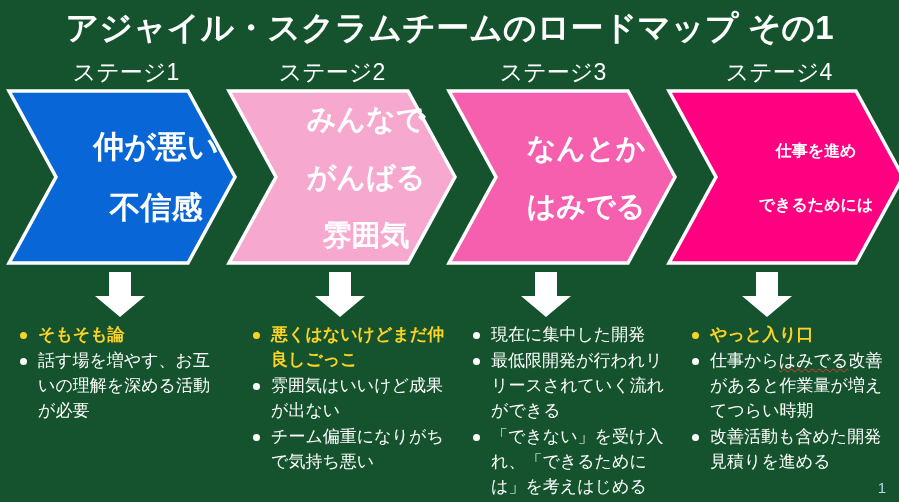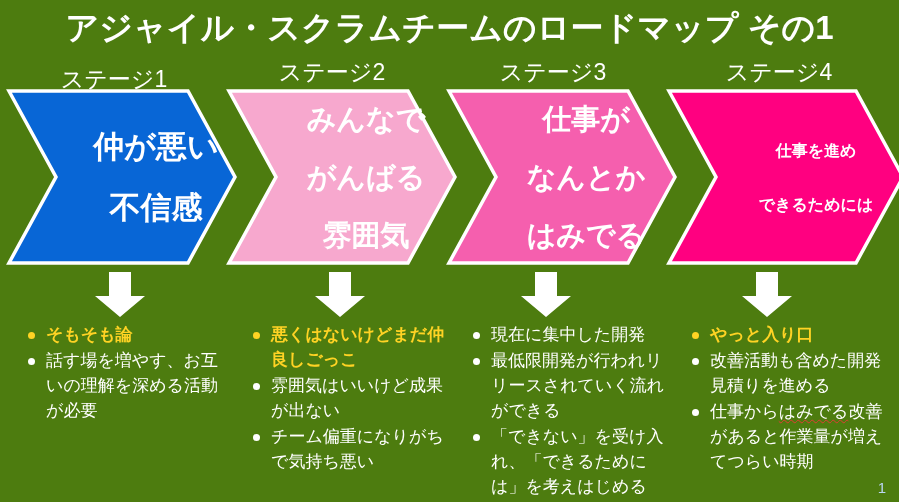--- a/index.html
+++ b/index.html
@@ -4,21 +4,21 @@
 <style>
   html, body {
     margin: 0;
     padding: 0;
     background: #ffffff;
   }
   #slide {
     position: relative;
     width: 899px;
     height: 502px;
-    background: #4d7c0f;
+    background: #14532d;
     overflow: hidden;
     font-family: "Liberation Sans", "DejaVu Sans", sans-serif;
     -webkit-font-smoothing: antialiased;
   }
 
   
   #title {
     position: absolute;
     left: 0;
     top: 6px;
@@ -141,21 +141,21 @@
     line-height: 18px;
   }
 </style>
 </head>
 <body>
 
 <div id="slide">
 
   <div id="title">アジャイル・スクラムチームのロードマップ その1</div>
 
-  <div class="stage-label" style="left:8px; width:212px;margin-top:7px;">ステージ1</div>
+  <div class="stage-label" style="left:20px; width:212px;">ステージ1</div>
   <div class="stage-label" style="left:228px; width:208px;">ステージ2</div>
   <div class="stage-label" style="left:450px; width:206px;">ステージ3</div>
   <div class="stage-label" style="left:668px; width:222px;">ステージ4</div>
 
   <div class="chev-wrap" style="left:6px; width:232px;">
     <svg viewBox="0 0 232 178" preserveAspectRatio="none">
       <polygon points="3,3 182,3 229,89 182,175 3,175 50,89" fill="#0866D6" stroke="#ffffff" stroke-width="3.5" stroke-linejoin="miter"></polygon>
     </svg>
     <div class="chev-text size-big tshift-1">
       <span class="ln">仲が悪い</span>
@@ -172,21 +172,20 @@
       <span class="ln">がんばる</span>
       <span class="ln">雰囲気</span>
     </div>
   </div>
 
   <div class="chev-wrap" style="left:446px; width:232px;">
     <svg viewBox="0 0 232 178" preserveAspectRatio="none">
       <polygon points="3,3 182,3 229,89 182,175 3,175 50,89" fill="#F55FAE" stroke="#ffffff" stroke-width="3.5" stroke-linejoin="miter"></polygon>
     </svg>
     <div class="chev-text size-mid tshift-3">
-      <span class="ln">仕事が</span>
       <span class="ln">なんとか</span>
       <span class="ln">はみでる</span>
     </div>
   </div>
 
   <div class="chev-wrap" style="left:666px; width:240px;">
     <svg viewBox="0 0 240 178" preserveAspectRatio="none">
       <polygon points="3,3 190,3 237,89 190,175 3,175 50,89" fill="#FF0080" stroke="#ffffff" stroke-width="3.5" stroke-linejoin="miter"></polygon>
     </svg>
     <div class="chev-text size-sm tshift-4">
@@ -209,21 +208,21 @@
     <svg viewBox="0 0 54 46">
         <polygon points="16,0 38,0 38,24 52,24 27,45 2,24 16,24" fill="#ffffff"></polygon>
       </svg>
   </div>
   <div class="arrow" style="left:740px;">
     <svg viewBox="0 0 54 46">
         <polygon points="16,0 38,0 38,24 52,24 27,45 2,24 16,24" fill="#ffffff"></polygon>
       </svg>
   </div>
 
-  <div class="col" style="left:28px; top:322px; width:190px;">
+  <div class="col" style="left:20px; top:322px; width:190px;">
     <div class="bullet-row">
       <span class="dot accent"></span>
       <span class="btext accent">そもそも論</span>
     </div>
     <div class="bullet-row">
       <span class="dot"></span>
       <span class="btext">話す場を増やす、お互いの理解を深める活動が必要</span>
     </div>
   </div>
 
@@ -257,23 +256,23 @@
     </div>
   </div>
 
   <div class="col" style="left:692px; top:322px; width:192px;">
     <div class="bullet-row">
       <span class="dot accent"></span>
       <span class="btext accent">やっと入り口</span>
     </div>
     <div class="bullet-row">
       <span class="dot"></span>
+      <span class="btext" id="misspell-target">仕事から<span class="squiggle">はみでる</span>改善があると作業量が増えてつらい時期</span>
+    </div>
+    <div class="bullet-row">
+      <span class="dot"></span>
       <span class="btext">改善活動も含めた開発見積りを進める</span>
     </div>
-    <div class="bullet-row">
-      <span class="dot"></span>
-      <span class="btext" id="misspell-target">仕事から<span class="squiggle">はみでる</span>改善があると作業量が増えてつらい時期</span>
-    </div>
   </div>
 
   <div id="pagenum">1</div>
 
 </div>
 
 </body></html>

